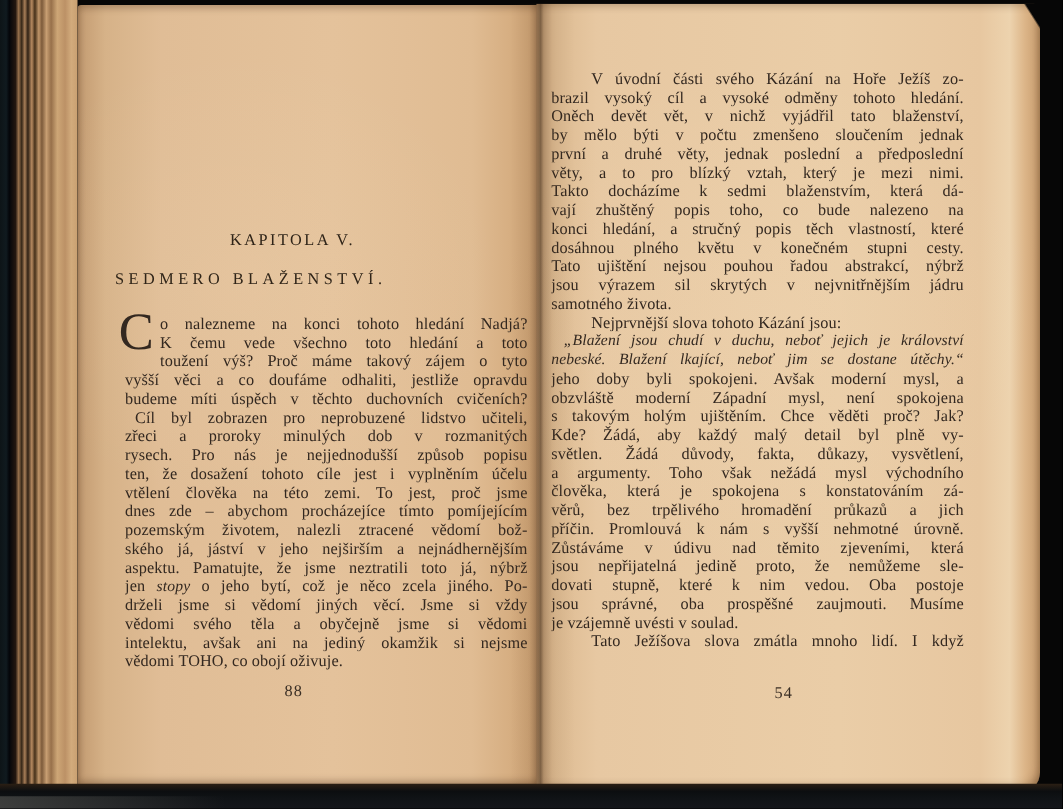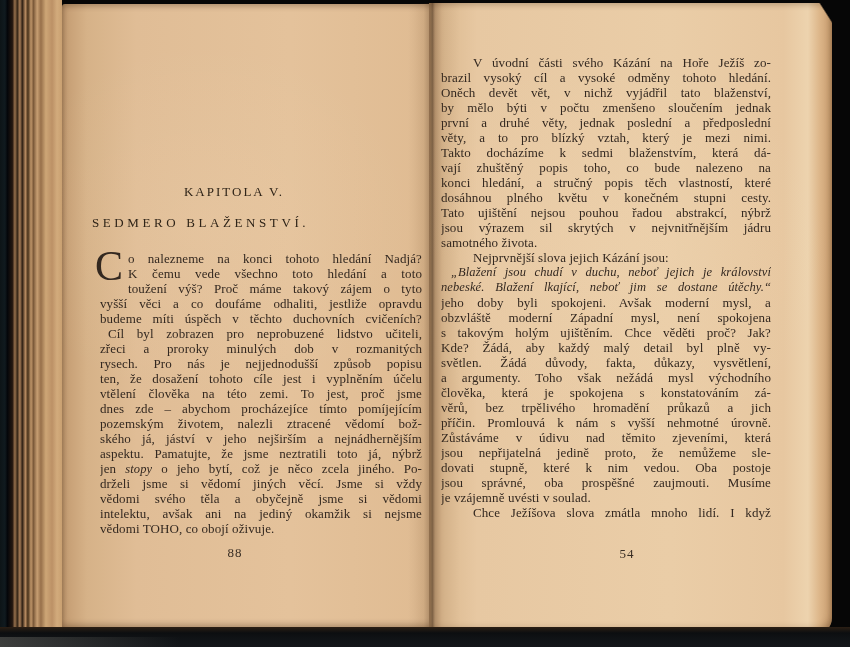--- a/index.html
+++ b/index.html
@@ -20,21 +20,20 @@
       #bc9166 84%, #d2ab7c 92%, #c9a071 100%);
   }
   .page { position: absolute; }
   .page-left {
     left: 62px; top: 4px; width: 371px; height: 625px;
     background:
       radial-gradient(ellipse 300px 260px at 35% 35%, rgba(255,236,206,0.10), rgba(0,0,0,0) 70%),
       linear-gradient(90deg, #c29a70 0%, #d6b288 6%, #e0bd96 18%, #e4c29b 55%, #e0bc93 85%, #d2a87a 97%, #c09468 100%);
     box-shadow: inset 0 3px 5px rgba(60,35,15,.25), inset 0 -4px 6px rgba(60,35,15,.35);
     border-top-left-radius: 3px;
-    padding-left: 44px;
   }
   .page-right {
     left: 429px; top: 3px; width: 403px; height: 631px;
     background:
       radial-gradient(ellipse 320px 300px at 45% 40%, rgba(255,238,210,0.10), rgba(0,0,0,0) 70%),
       linear-gradient(90deg, #cda67c 0%, #ddbb92 4%, #e7c8a2 12%, #eacda7 60%, #e7c7a0 88%, #edd3ae 94%, #dcb588 97%, #c69a6c 100%);
     box-shadow: inset 0 3px 5px rgba(60,35,15,.20), inset 0 -5px 7px rgba(70,42,18,.35);
     border-bottom-right-radius: 16px;
     border-top-right-radius: 5px;
   }
@@ -135,38 +134,38 @@
       <div class="pg-line jl">by mělo býti v počtu zmenšeno sloučením jednak</div>
       <div class="pg-line jl">první a druhé věty, jednak poslední a předposlední</div>
       <div class="pg-line jl">věty, a to pro blízký vztah, který je mezi nimi.</div>
       <div class="pg-line jl">Takto docházíme k sedmi blaženstvím, která dá-</div>
       <div class="pg-line jl">vají zhuštěný popis toho, co bude nalezeno na</div>
       <div class="pg-line jl">konci hledání, a stručný popis těch vlastností, které</div>
       <div class="pg-line jl">dosáhnou plného květu v konečném stupni cesty.</div>
       <div class="pg-line jl">Tato ujištění nejsou pouhou řadou abstrakcí, nýbrž</div>
       <div class="pg-line jl">jsou výrazem sil skrytých v nejvnitřnějším jádru</div>
       <div class="pg-line">samotného života.</div>
-      <div class="pg-line ind">Nejprvnější slova jejich Kázání jsou:</div>
+      <div class="pg-line ind">Nejprvnější slova tohoto Kázání jsou:</div>
       <div class="pg-line jl it ind-q">„Blažení jsou chudí v duchu, neboť jejich je království</div>
       <div class="pg-line jl it">nebeské. Blažení lkající, neboť jim se dostane útěchy.“</div>
       <div class="pg-line jl">jeho doby byli spokojeni. Avšak moderní mysl, a</div>
       <div class="pg-line jl">obzvláště moderní Západní mysl, není spokojena</div>
       <div class="pg-line jl">s takovým holým ujištěním. Chce věděti proč? Jak?</div>
       <div class="pg-line jl">Kde? Žádá, aby každý malý detail byl plně vy-</div>
       <div class="pg-line jl">světlen. Žádá důvody, fakta, důkazy, vysvětlení,</div>
       <div class="pg-line jl">a argumenty. Toho však nežádá mysl východního</div>
       <div class="pg-line jl">člověka, která je spokojena s konstatováním zá-</div>
       <div class="pg-line jl">věrů, bez trpělivého hromadění průkazů a jich</div>
       <div class="pg-line jl">příčin. Promlouvá k nám s vyšší nehmotné úrovně.</div>
       <div class="pg-line jl">Zůstáváme v údivu nad těmito zjeveními, která</div>
       <div class="pg-line jl">jsou nepřijatelná jedině proto, že nemůžeme sle-</div>
       <div class="pg-line jl">dovati stupně, které k nim vedou. Oba postoje</div>
       <div class="pg-line jl">jsou správné, oba prospěšné zaujmouti. Musíme</div>
       <div class="pg-line">je vzájemně uvésti v soulad.</div>
-      <div class="pg-line jl ind">Chce Ježíšova slova zmátla mnoho lidí. I když</div>
+      <div class="pg-line jl ind">Tato Ježíšova slova zmátla mnoho lidí. I když</div>
     </div>
 
     <div class="pagenum pagenum-right">54</div>
   </div>
 
   <div class="gutter"></div>
   <div class="corner-wedge"></div>
   <div class="desk"></div>
   <div class="desk-glow"></div>
 </div>

